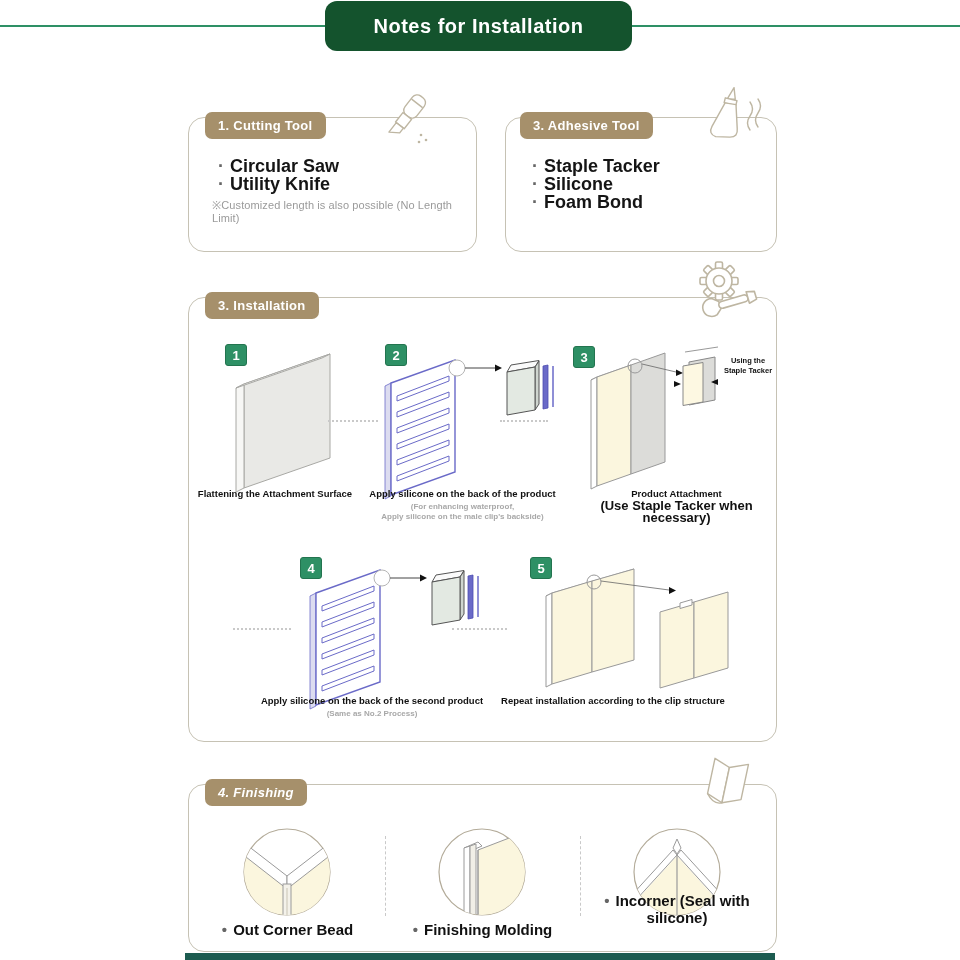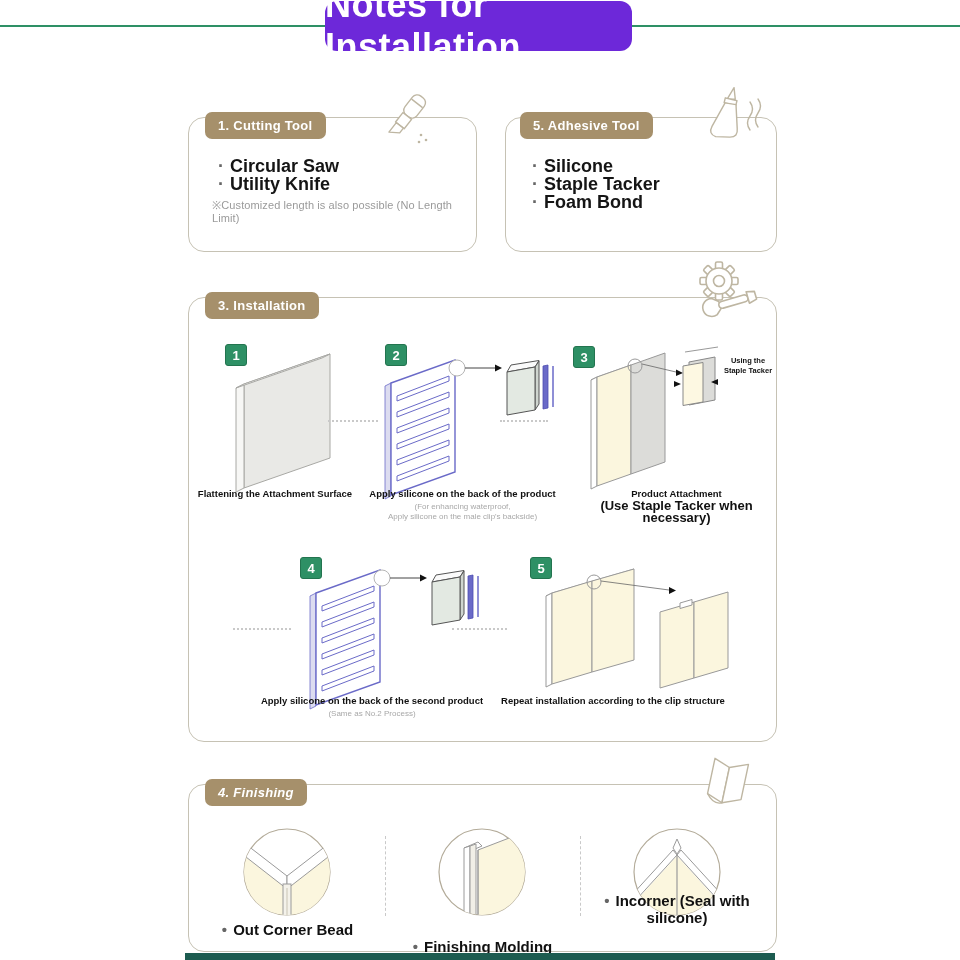--- a/index.html
+++ b/index.html
@@ -1,35 +1,35 @@
 <!DOCTYPE html>
 <html><head>
 <meta charset="utf-8">
 <style>
   html,body{margin:0;padding:0;background:#fff;}
   body{width:960px;height:960px;position:relative;font-family:"Liberation Sans",sans-serif;overflow:hidden;color:#111;}
   .abs{position:absolute;}
   
   .title-line{position:absolute;top:25px;left:0;width:960px;border-top:2px solid #2E9065;}
-  .title-badge{position:absolute;left:325px;top:1px;width:307px;height:50px;background:#6d28d9;border-radius:12px;
-    color:#fff;font-size:36px;font-weight:bold;display:flex;align-items:center;justify-content:center;letter-spacing:.5px;}
+  .title-badge{position:absolute;left:325px;top:1px;width:307px;height:50px;background:#14532d;border-radius:12px;
+    color:#fff;font-size:20px;font-weight:bold;display:flex;align-items:center;justify-content:center;letter-spacing:.5px;}
   
   .panel-box{position:absolute;border:1px solid #c6c2b4;border-radius:16px;background:#fff;}
   .section-label{position:absolute;background:#A6906B;color:#fff;font-weight:bold;font-size:13px;
     padding:6px 13px;border-radius:7px;letter-spacing:.3px;}
   
   .tool-list{position:absolute;list-style:none;margin:0;padding:0;font-weight:bold;font-size:18px;color:#151515;}
   .tool-list li{line-height:18px;}
   .bullet{color:#666;margin-right:6px;font-weight:bold;}
   .note{position:absolute;font-size:11px;color:#9a9a9a;letter-spacing:.1px;}
   
   .badge{position:absolute;width:20px;height:20px;background:#2E9065;border:1px solid #23744f;border-radius:3px;
     color:#fff;font-weight:bold;font-size:13px;display:flex;align-items:center;justify-content:center;}
   .caption{position:absolute;font-weight:bold;font-size:9.5px;color:#111;text-align:center;line-height:12px;}
-  .subcap{font-weight:normal;font-size:8px;color:#a8a8a8;line-height:10px;margin-top:2px;}
+  .subcap{font-weight:bold;font-size:8px;color:#a8a8a8;line-height:10px;margin-top:2px;}
   .subcap-bold{font-weight:bold;font-size:13px;color:#111;line-height:12px;}
   .annotation{position:absolute;font-weight:bold;font-size:7.5px;color:#111;text-align:center;line-height:9.5px;}
   .dotline{position:absolute;border-top:2px dotted #c9c9c9;}
   .vdash{position:absolute;border-left:1px dashed #c9c9c9;}
   .circle-label{position:absolute;font-weight:bold;font-size:15px;color:#111;text-align:center;}
   .footer-bar{position:absolute;left:185px;top:953px;width:590px;height:7px;background:#1D5C50;}
   svg{display:block;}
 </style>
 </head>
 <body>
@@ -54,35 +54,35 @@
         <circle cx="45" cy="52" r="1.3"></circle>
     </g>
   </svg>
   <ul class="tool-list" style="left:218px;top:157px;">
     <li><span class="bullet">·</span><span>Circular Saw</span></li>
     <li><span class="bullet">·</span><span>Utility Knife</span></li>
   </ul>
   <div class="note" style="left:212px;top:197px;width:260px;">※Customized length is also possible (No Length Limit)</div>
 
   <div class="panel-box" style="left:505px;top:117px;width:270px;height:133px;"></div>
-  <div class="section-label" style="left:520px;top:112px;">5. Adhesive Tool</div>
+  <div class="section-label" style="left:520px;top:112px;">3. Adhesive Tool</div>
   <svg class="abs" style="left:698px;top:86px;" width="66" height="64" viewBox="0 0 66 64">
     <g stroke="#beb6a2" fill="#fff" stroke-width="1.4" stroke-linejoin="round" stroke-linecap="round">
       <g transform="rotate(14 30 30)">
         <path d="M29,1 L33,12 L25,14 Z"></path>
         <rect x="23" y="13" width="12" height="5"></rect>
         <path d="M24,18 L17,44 Q15,52 23,53 L37,50 Q45,48 42,40 L35,17 Z"></path>
       </g>
       <path d="M52,16 q5,7 0,14 q-5,7 0,14" fill="none"></path>
       <path d="M60,13 q5,7 0,14 q-5,7 0,14" fill="none"></path>
     </g>
   </svg>
   <ul class="tool-list" style="left:532px;top:157px;">
+    <li><span class="bullet">·</span><span>Staple Tacker</span></li>
     <li><span class="bullet">·</span><span>Silicone</span></li>
-    <li><span class="bullet">·</span><span>Staple Tacker</span></li>
     <li><span class="bullet">·</span><span>Foam Bond</span></li>
   </ul>
 
   <div class="panel-box" style="left:188px;top:297px;width:587px;height:443px;"></div>
   <div class="section-label" style="left:205px;top:292px;">3. Installation</div>
   <svg class="abs" style="left:692px;top:258px;" width="66" height="68" viewBox="0 0 66 68">
     <g stroke="#beb6a2" fill="#fff" stroke-width="1.6" stroke-linejoin="round" stroke-linecap="round">
       <g transform="translate(27,23)">
         <g>
           <rect x="-3.5" y="-19" width="7" height="8" rx="1.5"></rect>
@@ -267,21 +267,21 @@
       <line x1="50" y1="33" x2="50" y2="98" stroke="#9a9a9a" stroke-width="1.2"></line>
     </g>
   </svg>
 
   <div class="vdash" style="left:385px;top:836px;height:80px;"></div>
   <div class="vdash" style="left:580px;top:836px;height:80px;"></div>
 
   <div class="circle-label" style="left:200px;top:921px;width:175px;">
     <span class="bullet">•</span><span>Out Corner Bead</span>
   </div>
-  <div class="circle-label" style="left:395px;top:921px;width:175px;margin-top:17px;">
+  <div class="circle-label" style="left:395px;top:921px;width:175px;">
     <span class="bullet">•</span><span>Finishing Molding</span>
   </div>
   <div class="circle-label" style="left:572px;top:892px;width:210px;">
     <span class="bullet">•</span><span>Incorner (Seal with silicone)</span>
   </div>
 
   <div class="footer-bar"></div>
 </div>
 
 </body></html>

